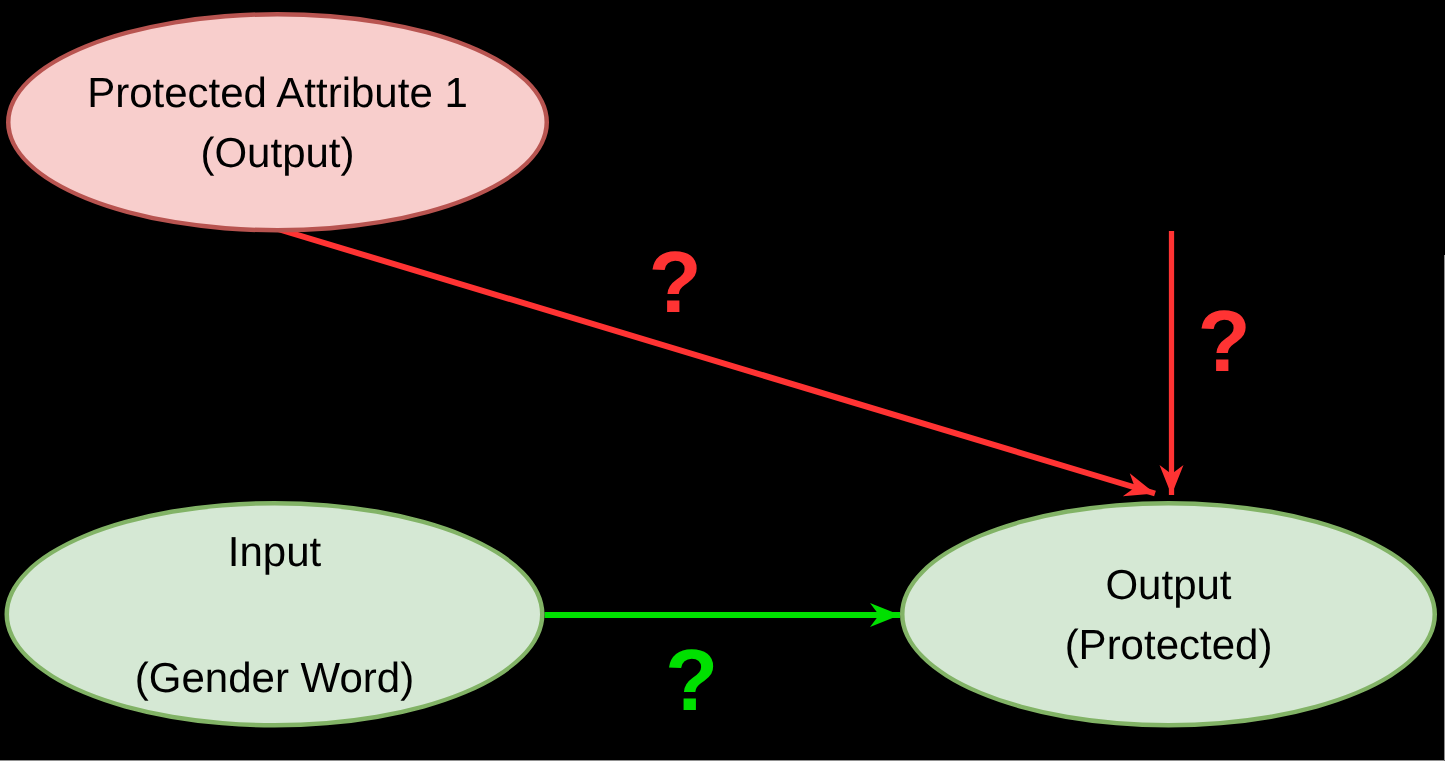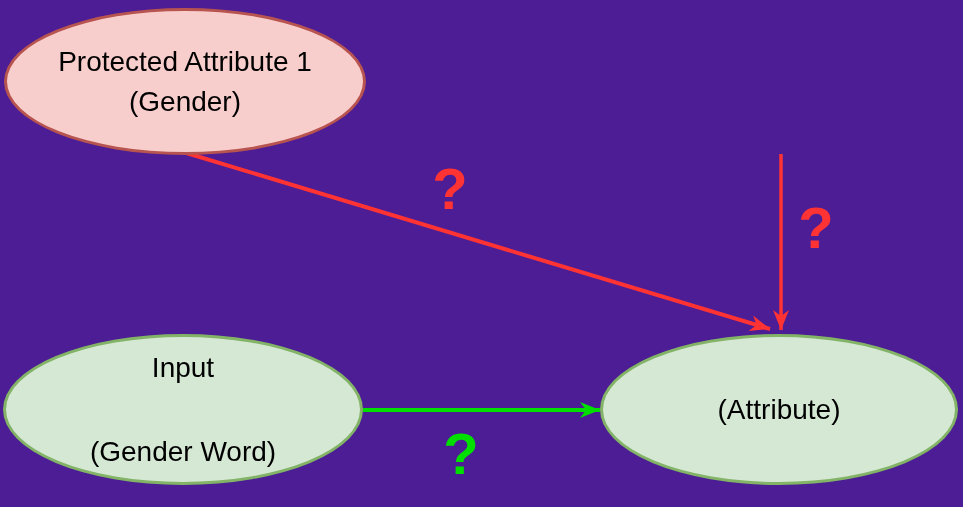--- a/index.html
+++ b/index.html
@@ -5,21 +5,21 @@
   html, body {
     margin: 0;
     padding: 0;
     background: #ffffff;
     font-family: "Liberation Sans", sans-serif;
   }
   .canvas {
     position: relative;
     width: 963px;
     height: 507px;
-    background: #4c1d95;
+    background: #000000;
     overflow: hidden;
   }
   .arrows {
     position: absolute;
     left: 0;
     top: 0;
     width: 963px;
     height: 507px;
     pointer-events: none;
   }
@@ -67,31 +67,32 @@
         <path d="M1,1 L21,9 L1,17 L7,9 Z" style="fill: rgb(0, 224, 0);"></path>
       </marker>
     </defs>
     <line x1="183" y1="152" x2="770" y2="329" stroke-width="4" marker-end="url(#head-red)" style="stroke: rgb(255, 51, 51);"></line>
     <line x1="781" y1="154" x2="781" y2="330" stroke-width="3.5" marker-end="url(#head-red)" style="stroke: rgb(255, 51, 51);"></line>
     <line x1="363" y1="410" x2="600" y2="410" stroke-width="4" marker-end="url(#head-green)" style="stroke: rgb(0, 224, 0);"></line>
   </svg>
 
   <div class="node node-pa1" style="background: rgb(248, 206, 204); border-color: rgb(184, 84, 80);">
     <span>Protected Attribute 1</span>
-    <span>(Gender)</span>
+    <span>(Output)</span>
   </div>
 
 
   <div class="node node-input" style="background: rgb(213, 232, 212); border-color: rgb(130, 179, 102);">
     <span>Input</span>
     <span>(Gender Word)</span>
   </div>
 
   <div class="node node-output" style="background: rgb(213, 232, 212); border-color: rgb(130, 179, 102);">
-    <span>(Attribute)</span>
+    <span>Output</span>
+    <span>(Protected)</span>
   </div>
 
   <div class="edge-label label-q1" style="color: rgb(255, 51, 51);">?</div>
 
   <div class="edge-label label-q2" style="color: rgb(255, 51, 51);">?</div>
 
   <div class="edge-label label-q3" style="color: rgb(0, 224, 0);">?</div>
 
 </div>
 

